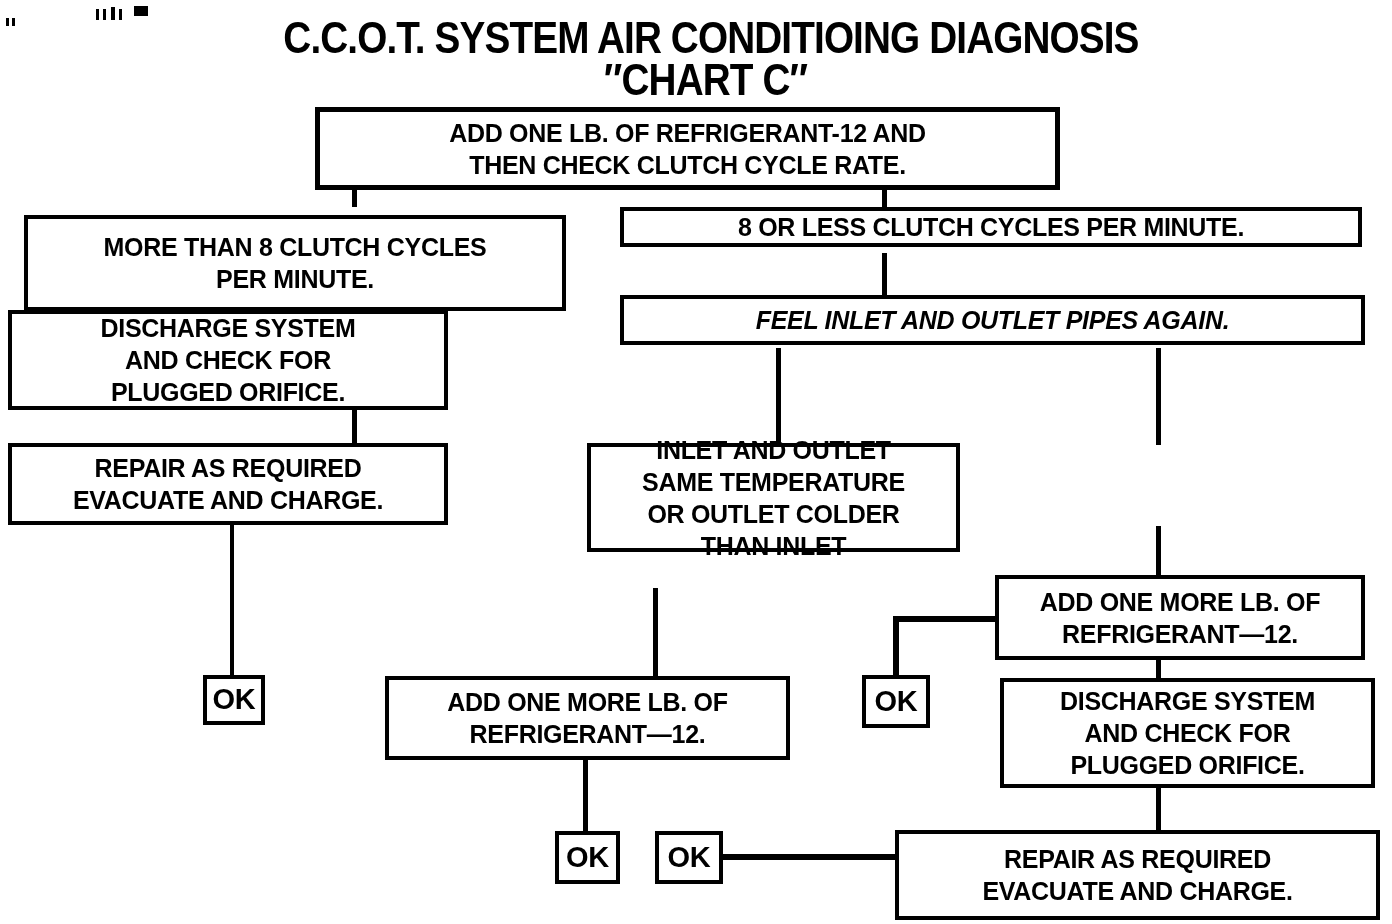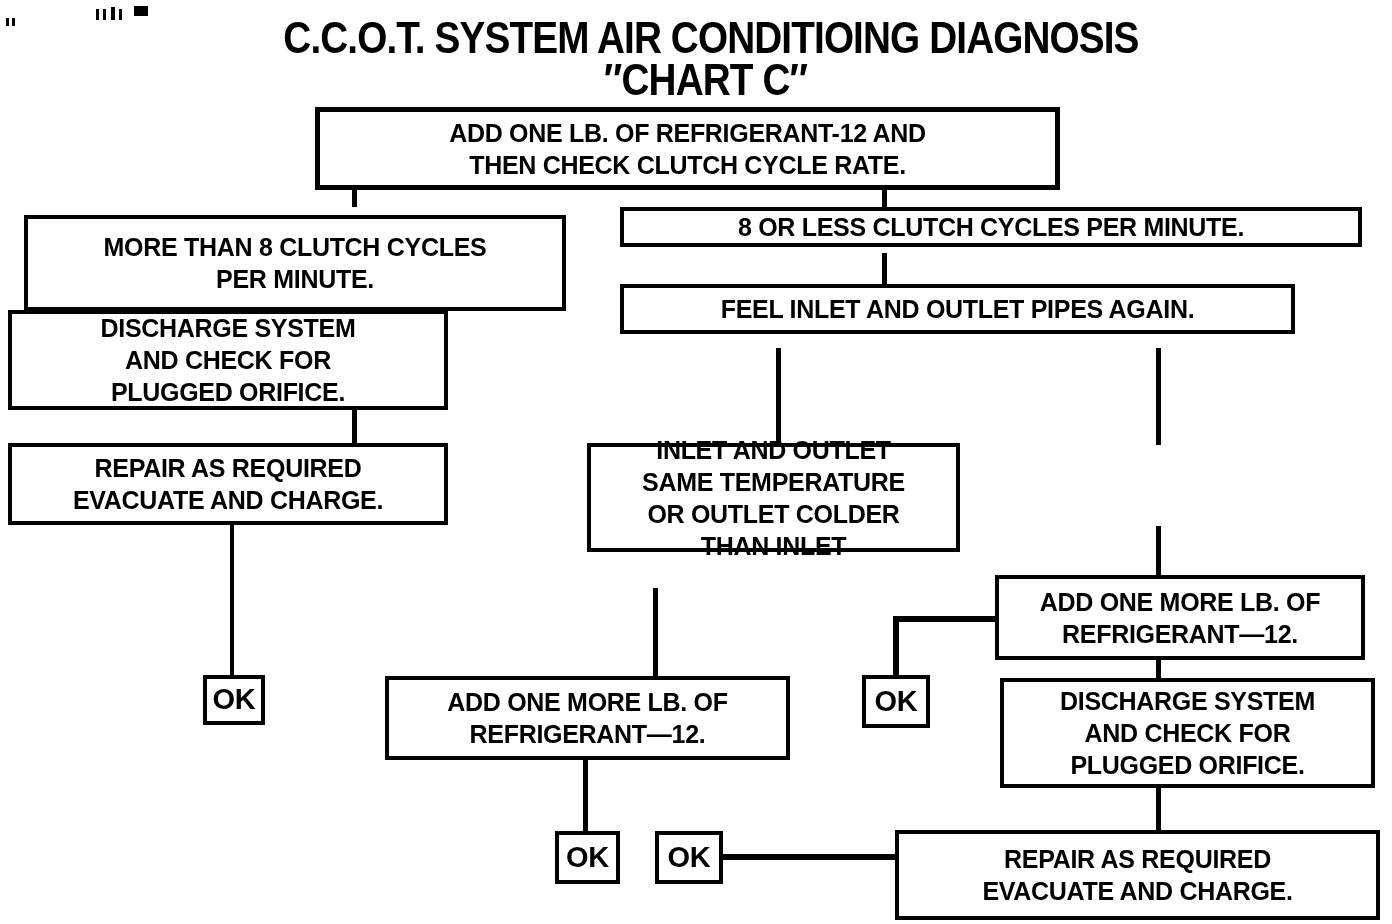--- a/index.html
+++ b/index.html
@@ -114,21 +114,21 @@
   </div>
 
   <div class="box ok" style="left:203px;top:675px;width:62px;height:50px;">
     <span>OK</span>
   </div>
 
   <div class="box" style="left:620px;top:207px;width:742px;height:40px;">
     <span>8 OR LESS CLUTCH CYCLES PER MINUTE.</span>
   </div>
 
-  <div class="box" style="left:620px;top:284px;width:675px;height:50px;">
+  <div class="box" style="left:620px;top:295px;width:745px;height:50px;font-style:italic;">
     <span>FEEL INLET AND OUTLET PIPES AGAIN.</span>
   </div>
 
   <div class="box" style="left:587px;top:443px;width:373px;height:109px;">
     <span>INLET AND OUTLET
 SAME TEMPERATURE
 OR OUTLET COLDER
 THAN INLET</span>
   </div>
 

